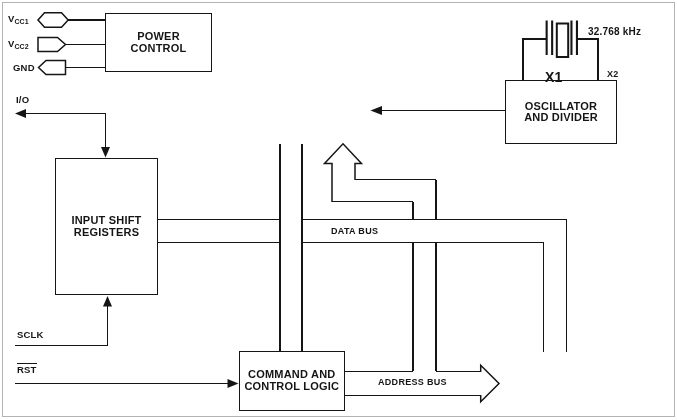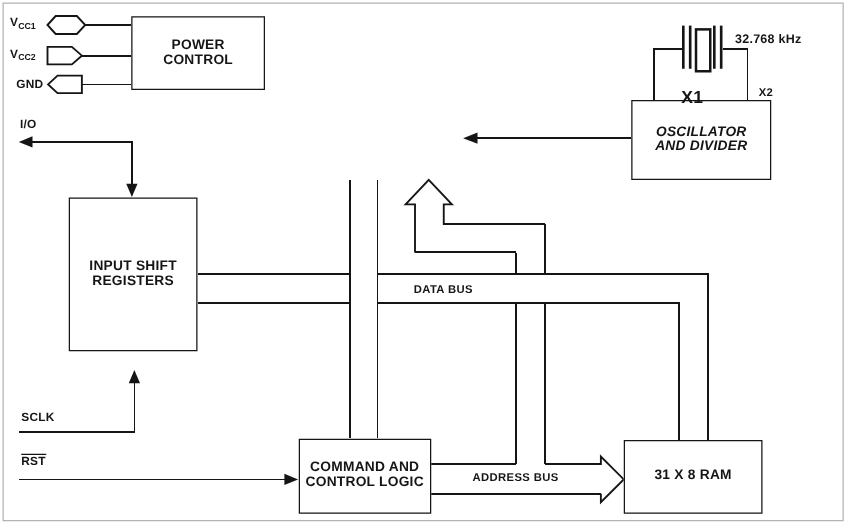--- a/index.html
+++ b/index.html
@@ -74,34 +74,31 @@
       <rect x="556.8" y="23.5" width="11.4" height="33.5" fill="#ffffff" stroke="#151515" stroke-width="2"></rect>
       <rect x="570.4" y="20.5" width="2.1" height="34.5" fill="#151515"></rect>
       <rect x="575.9" y="20.5" width="2.1" height="34.5" fill="#151515"></rect>
     </g>
   </svg>
 
   <div class="box" style="left:105px;top:13px;width:107px;height:59px;">
     <div>POWER</div>
     <div>CONTROL</div>
   </div>
-  <div class="box" style="left:505px;top:80px;width:112px;height:64px;font-style:italic;">
+  <div class="box" style="left:505px;top:80px;width:112px;height:64px;">
     <div>OSCILLATOR</div>
     <div>AND DIVIDER</div>
   </div>
-  <div class="box" style="left:55px;top:158px;width:103px;height:123px;">
+  <div class="box" style="left:55px;top:158px;width:103px;height:137px;">
     <div>INPUT SHIFT</div>
     <div>REGISTERS</div>
   </div>
   <div class="box" style="left:239px;top:351px;width:105.5px;height:59.5px;">
     <div>COMMAND AND</div>
     <div>CONTROL LOGIC</div>
-  </div>
-  <div class="box" style="left:499px;top:351.5px;width:111px;height:59px;">
-    <div>31 X 8 RAM</div>
   </div>
 
   <div class="lbl" style="left:8px;top:13px;"><span>V</span><span class="sub">CC1</span></div>
   <div class="lbl" style="left:8px;top:37.5px;"><span>V</span><span class="sub">CC2</span></div>
   <div class="lbl" style="left:13px;top:61.5px;">GND</div>
   <div class="lbl" style="left:16px;top:94px;">I/O</div>
   <div class="lbl" style="left:17px;top:329px;">SCLK</div>
   <div class="lbl" style="left:17px;top:362.5px;"><span class="overline">RST</span></div>
 
   <div class="lbl" style="left:507px;top:68.5px;font-size:14px;margin-left:38px;">X1</div>

